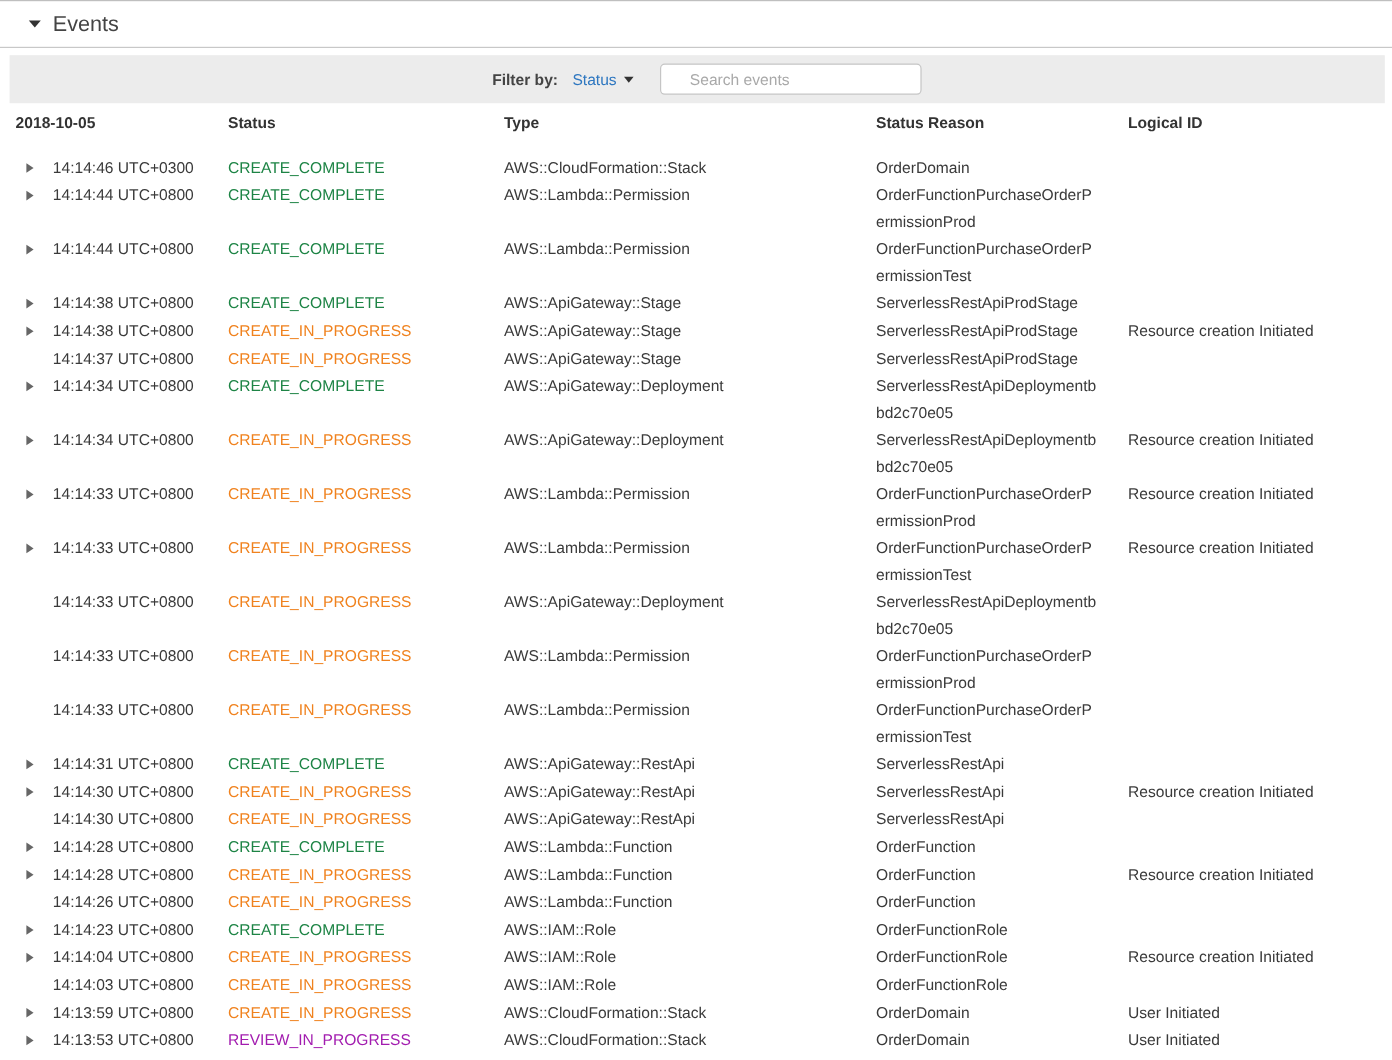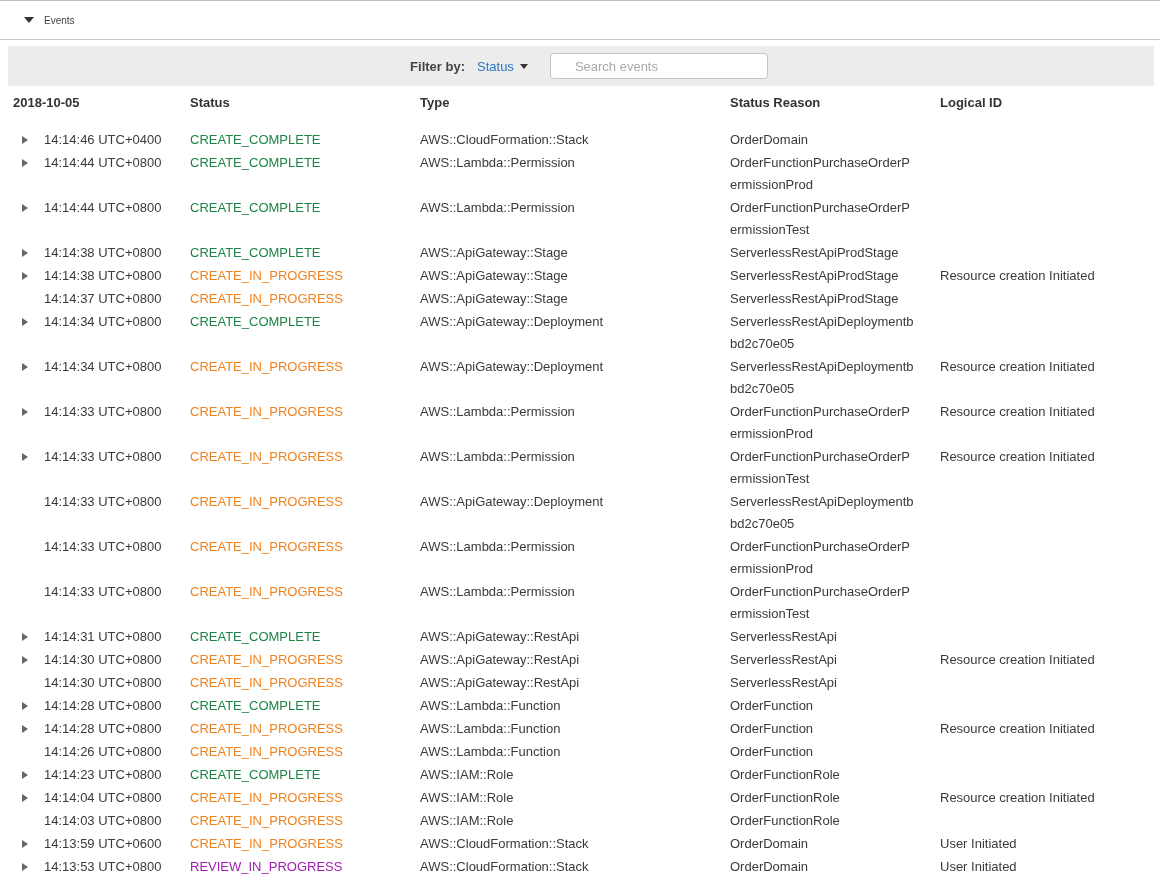--- a/index.html
+++ b/index.html
@@ -15,21 +15,21 @@
   .panel-header {
     height:39px; display:flex; align-items:center;
     padding-left:24px; cursor:pointer;
     border-bottom:1px solid #c8c8c8;
   }
   .tri-down {
     width:0; height:0; display:inline-block;
     border-left:5px solid transparent; border-right:5px solid transparent;
     border-top:6px solid #333;
   }
-  .panel-title { margin-left:10px; font-size:10px; color:#444; }
+  .panel-title { margin-left:10px; font-size:18px; color:#444; }
 
   
   .filter-bar {
     margin:6px 6px 0 8px; height:40px; background:#ececec;
     display:flex; align-items:center; padding-left:16px;justify-content:center;
   }
   .filter-label { font-weight:bold; color:#444; }
   .filter-dropdown {
     margin-left:12px; display:flex; align-items:center; cursor:pointer;
   }
@@ -93,21 +93,21 @@
       <div>Status</div>
       <div>Type</div>
       <div>Status Reason</div>
       <div>Logical ID</div>
     </div>
     <div class="tbody">
   <div class="row">
     <div class="c-exp">
       <span class="expander"></span>
     </div>
-    <div class="c-time">14:14:46 UTC+0400</div>
+    <div class="c-time">14:14:46 UTC+0300</div>
     <div class="c-status" style="color: rgb(29, 132, 69);">CREATE_COMPLETE</div>
     <div class="c-type">AWS::CloudFormation::Stack</div>
     <div class="c-logical">
             <div>OrderDomain</div>
           </div>
     <div class="c-reason"></div>
   </div>
 
   <div class="row">
     <div class="c-exp">
@@ -388,21 +388,21 @@
     <div class="c-logical">
             <div>OrderFunctionRole</div>
           </div>
     <div class="c-reason"></div>
   </div>
 
   <div class="row">
     <div class="c-exp">
       <span class="expander"></span>
     </div>
-    <div class="c-time">14:13:59 UTC+0600</div>
+    <div class="c-time">14:13:59 UTC+0800</div>
     <div class="c-status" style="color: rgb(240, 130, 30);">CREATE_IN_PROGRESS</div>
     <div class="c-type">AWS::CloudFormation::Stack</div>
     <div class="c-logical">
             <div>OrderDomain</div>
           </div>
     <div class="c-reason">User Initiated</div>
   </div>
 
   <div class="row">
     <div class="c-exp">

